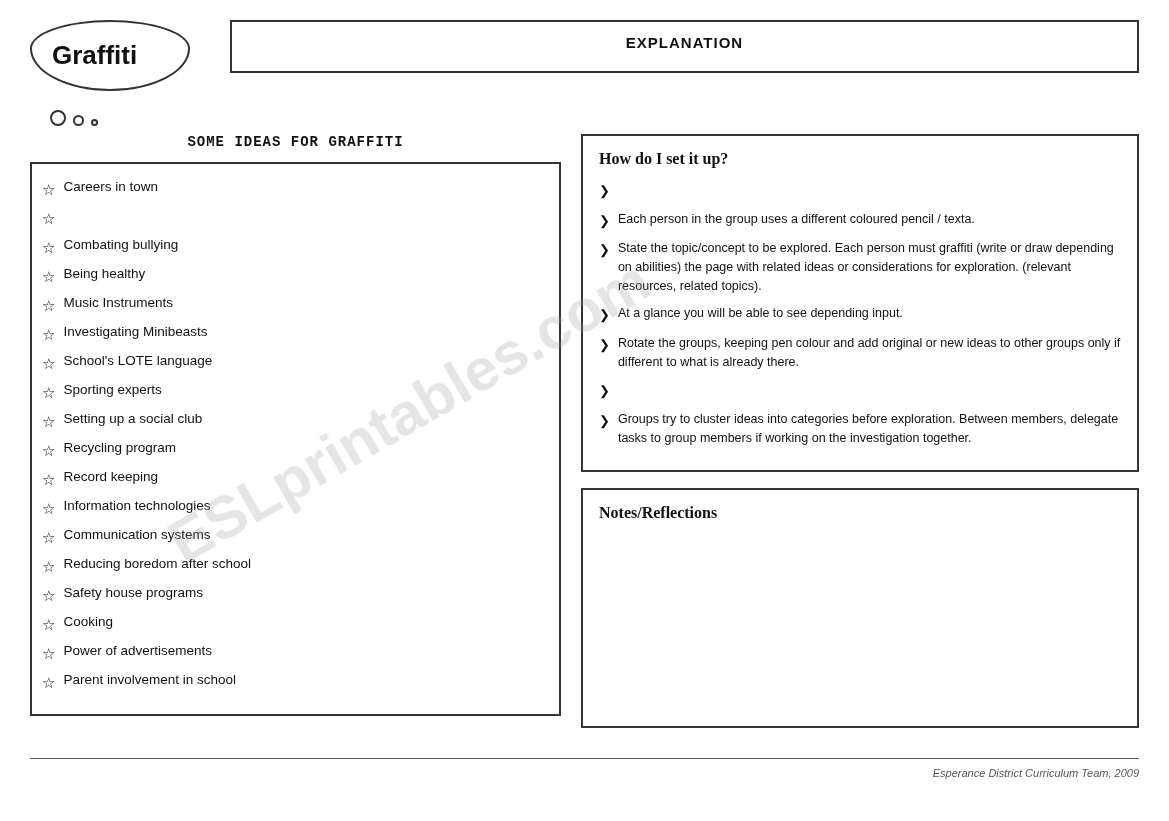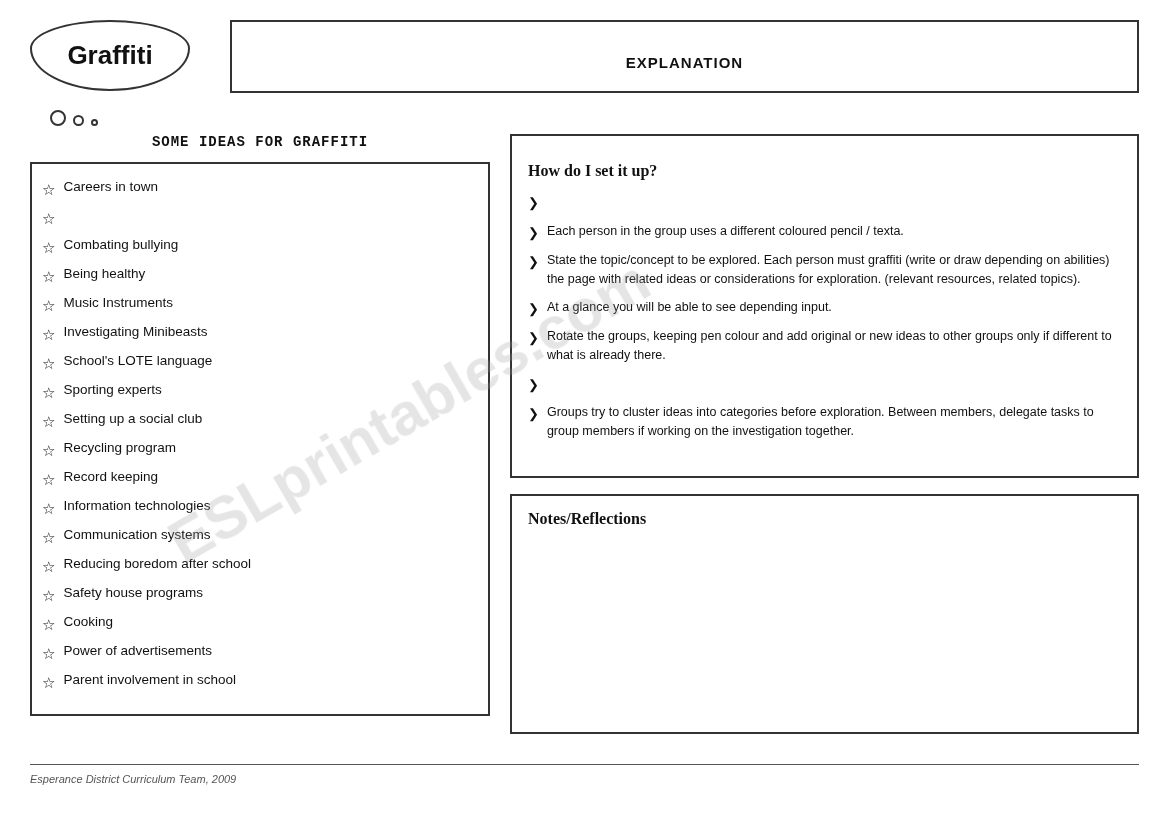--- a/index.html
+++ b/index.html
@@ -26,21 +26,20 @@
       min-height: 90px;
       flex-shrink: 0;
     }
 
     .thought-bubble {
       border: 2px solid #333;
       border-radius: 50% 50% 50% 50% / 40% 40% 60% 60%;
       padding: 18px 20px;
       font-size: 26px;
       font-weight: bold;
-      text-align: center;
       background: #fff;
       position: relative;
       display: inline-block;
       width: 160px;
     }
 
     .bubble-circles {
       position: absolute;
       bottom: -20px;
       left: 20px;
@@ -63,39 +62,38 @@
       flex: 1;
       text-align: center;
     }
 
     .explanation-box .title {
       font-weight: bold;
       font-size: 15px;
       letter-spacing: 1px;
       margin-bottom: 8px;
       font-family: Arial, sans-serif;
-      margin-top: 20px;
     }
 
     .explanation-box .desc {
       font-size: 13px;
       line-height: 1.5;
       font-family: Arial, sans-serif;
     }
 
     
     .main-content {
       display: flex;
       gap: 20px;
       align-items: flex-start;
     }
 
     
     .left-col {
-      width: 460px;
+      width: 531px;
       flex-shrink: 0;
     }
 
     .ideas-heading {
       text-align: center;
       font-size: 14px;
       font-weight: bold;
       letter-spacing: 1px;
       margin-bottom: 12px;
       font-family: 'Courier New', monospace;
@@ -130,21 +128,21 @@
     
     .right-col {
       flex: 1;
       display: flex;
       flex-direction: column;
       gap: 16px;
     }
 
     .setup-box {
       border: 2px solid #333;
-      padding: 26px 16px;
+      padding: 14px 16px;
     }
 
     .setup-box .box-title {
       font-weight: bold;
       font-size: 16px;
       margin-bottom: 12px;
       font-family: 'Comic Sans MS', cursive;
     }
 
     .setup-box ul {
@@ -182,20 +180,21 @@
 
     
     .footer {
       margin-top: 30px;
       padding-top: 8px;
       border-top: 1px solid #555;
       font-style: italic;
       font-size: 11px;
       color: #555;
       font-family: Arial, sans-serif;
+      text-align: right;
     }
 
     .watermark {
       position: fixed;
       top: 50%;
       left: 35%;
       transform: translate(-50%, -50%) rotate(-30deg);
       font-size: 60px;
       color: rgba(150,150,150,0.25);
       font-family: Arial, sans-serif;

